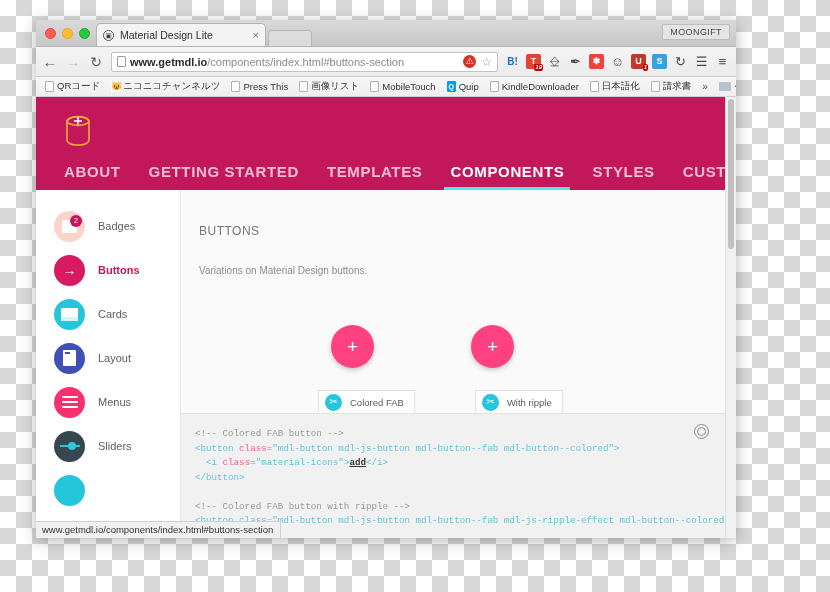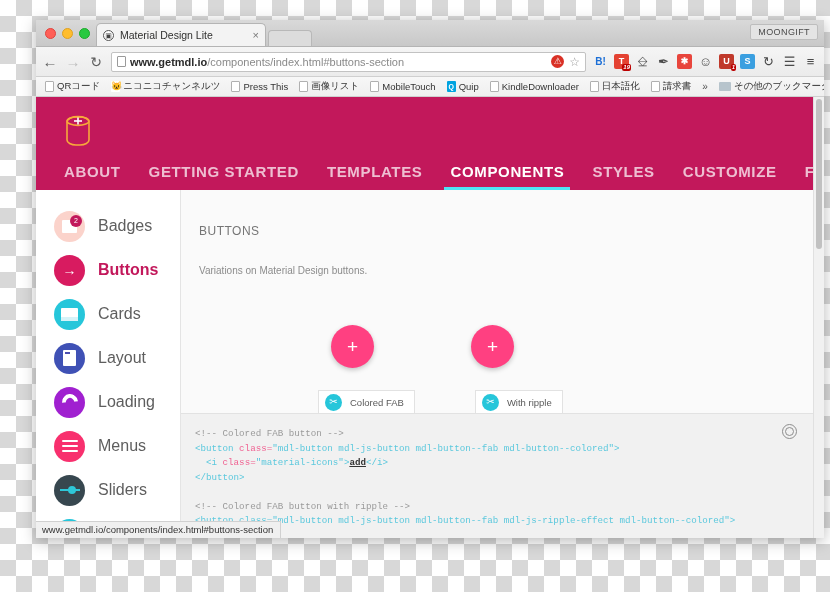--- a/index.html
+++ b/index.html
@@ -15,21 +15,21 @@
       linear-gradient(45deg, #d8d8d8 25%, transparent 25%, transparent 75%, #d8d8d8 75%);
     background-size: 32px 32px;
     background-position: 0 0, 16px 16px;
     position: relative;
   }
 
   
   #browser-window {
     position: absolute;
     left: 36px; top: 20px;
-    width: 788px; height: 518px;
+    width: 700px; height: 518px;
     background: #fff;
     box-shadow: 0 3px 14px rgba(0,0,0,0.28);
     overflow: hidden;
     display: flex; flex-direction: column;
   }
 
   
   .tabstrip {
     height: 27px;
     background: linear-gradient(#d9d9d9, #c8c8c8);
@@ -181,21 +181,21 @@
     border-right: 1px solid #e4e4e4;
     padding-top: 14px; overflow: hidden;
   }
   .side-item { display: flex; align-items: center; height: 44px; padding-left: 18px; }
   .side-ico {
     width: 31px; height: 31px; border-radius: 50%; flex: none;
     margin-right: 13px; position: relative;
     display: flex; align-items: center; justify-content: center;
     color: #fff; font-size: 14px; line-height: 1;
   }
-  .side-label { font-size: 16px; color: #5e5e5e; }
+  .side-label { font-size: 11px; color: #5e5e5e; }
   .side-item.active .side-label { color: #c2185b; font-weight: bold; }
 
   .ico-badge-inner {
     width: 15px; height: 13px; background: #fff; border-radius: 1px;
     position: relative;
   }
   .ico-badge-num {
     position: absolute; right: -5px; top: -5px;
     width: 12px; height: 12px; border-radius: 50%;
     background: #c2185b; color: #fff;
@@ -462,26 +462,20 @@
             <span class="side-label">Cards</span>
           </div>
 
           <div class="side-item">
             <span class="side-ico" style="background:#3f51b5;">
               <span class="ico-layout-inner"></span>
             </span>
             <span class="side-label">Layout</span>
           </div>
 
-          <div class="side-item">
-            <span class="side-ico" style="background:#a020d0;">
-              <span class="ico-loading-inner"></span>
-            </span>
-            <span class="side-label">Loading</span>
-          </div>
 
           <div class="side-item">
             <span class="side-ico" style="background:#f8306e;">
               <span class="ico-menu-inner">
                   <i></i>
                   <i></i>
                   <i></i>
                 </span>
             </span>
             <span class="side-label">Menus</span>

